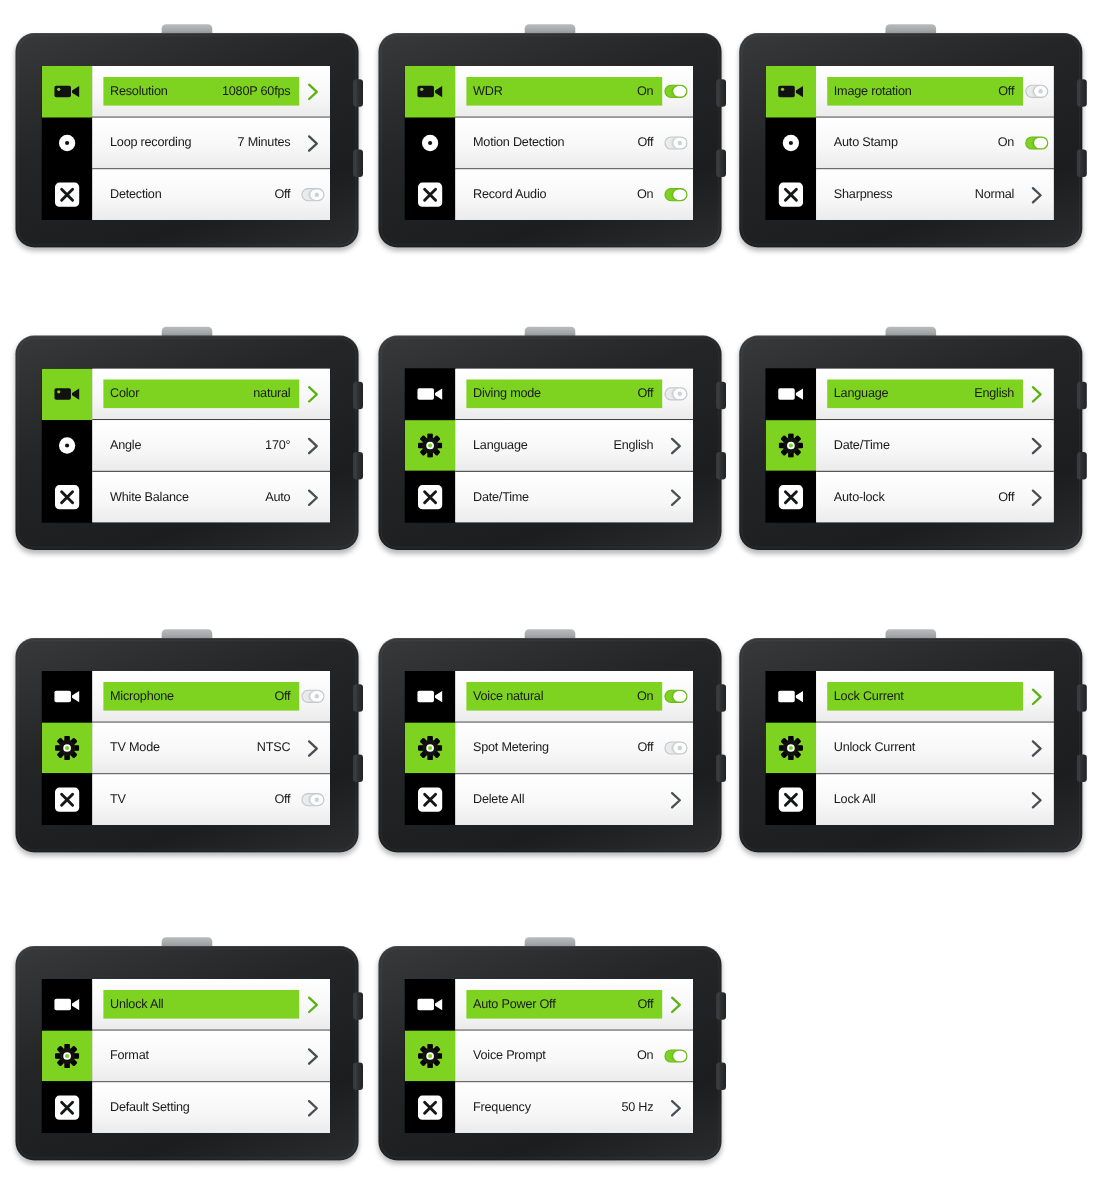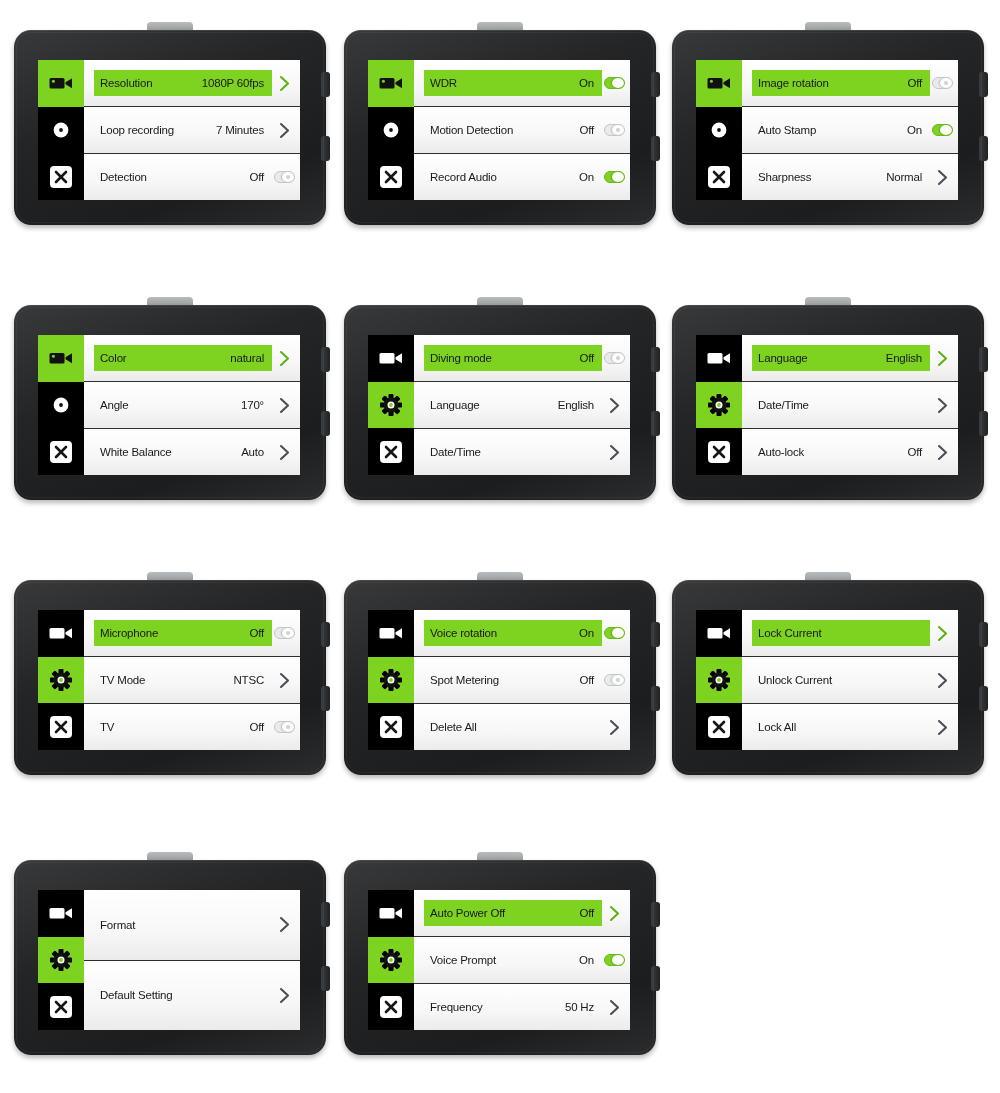--- a/index.html
+++ b/index.html
@@ -805,21 +805,21 @@
                 <svg width="14" height="14" viewBox="0 0 14 14" aria-hidden="true">
                   <path d="M2 2 L12 12" fill="none"></path>
                   <path d="M12 2 L2 12" fill="none"></path>
                 </svg>
               </div>
             </div>
           </div>
           <div class="list">
             <div class="row hl">
               <div class="row-inner">
-                <span class="label">Voice rotation</span>
+                <span class="label">Voice natural</span>
                 <span class="val">On</span>
               </div>
               <div class="ctrl">
                 <div class="tgl on">
                   <span class="knob"></span>
                 </div>
               </div>
             </div>
             <div class="row">
               <div class="row-inner">
@@ -971,20 +971,33 @@
             <div class="rail-cell">
               <div class="x-box">
                 <svg width="14" height="14" viewBox="0 0 14 14" aria-hidden="true">
                   <path d="M2 2 L12 12" fill="none"></path>
                   <path d="M12 2 L2 12" fill="none"></path>
                 </svg>
               </div>
             </div>
           </div>
           <div class="list">
+            <div class="row hl">
+              <div class="row-inner">
+                <span class="label">Unlock All</span>
+                <span class="val"></span>
+              </div>
+              <div class="ctrl">
+                <span>
+                  <svg class="chev" width="13" height="17" viewBox="0 0 13 17" aria-hidden="true">
+                    <path d="M3 2 L10 8.5 L3 15"></path>
+                  </svg>
+                </span>
+              </div>
+            </div>
             <div class="row">
               <div class="row-inner">
                 <span class="label">Format</span>
                 <span class="val"></span>
               </div>
               <div class="ctrl">
                 <span>
                   <svg class="chev" width="13" height="17" viewBox="0 0 13 17" aria-hidden="true">
                     <path d="M3 2 L10 8.5 L3 15"></path>
                   </svg>

